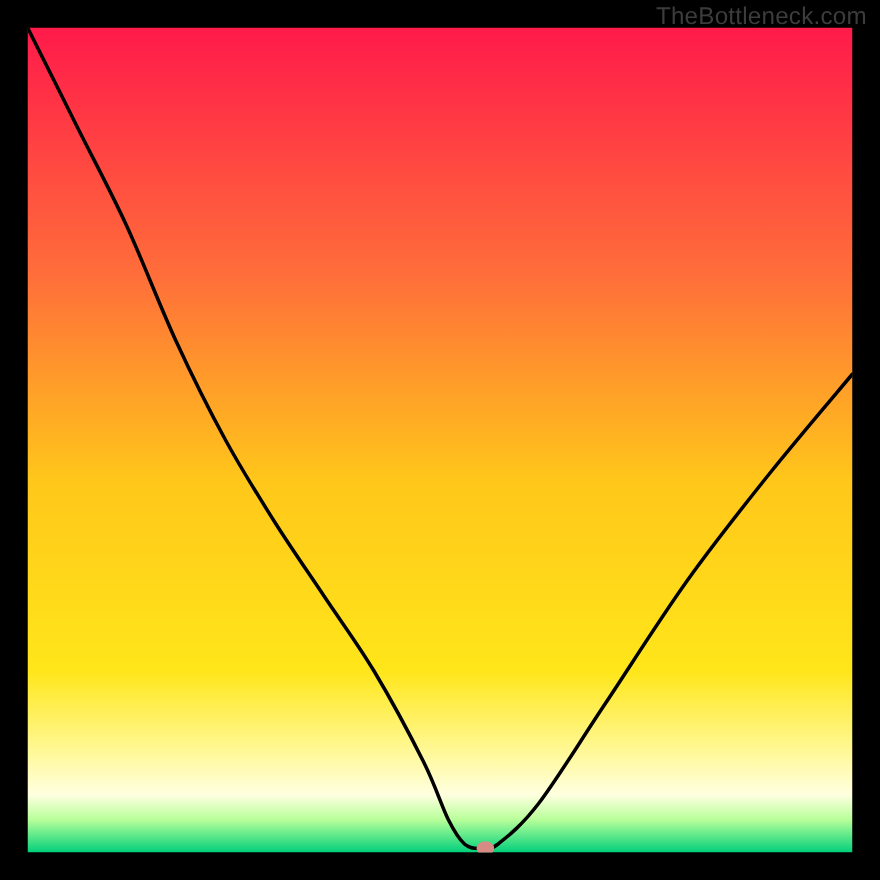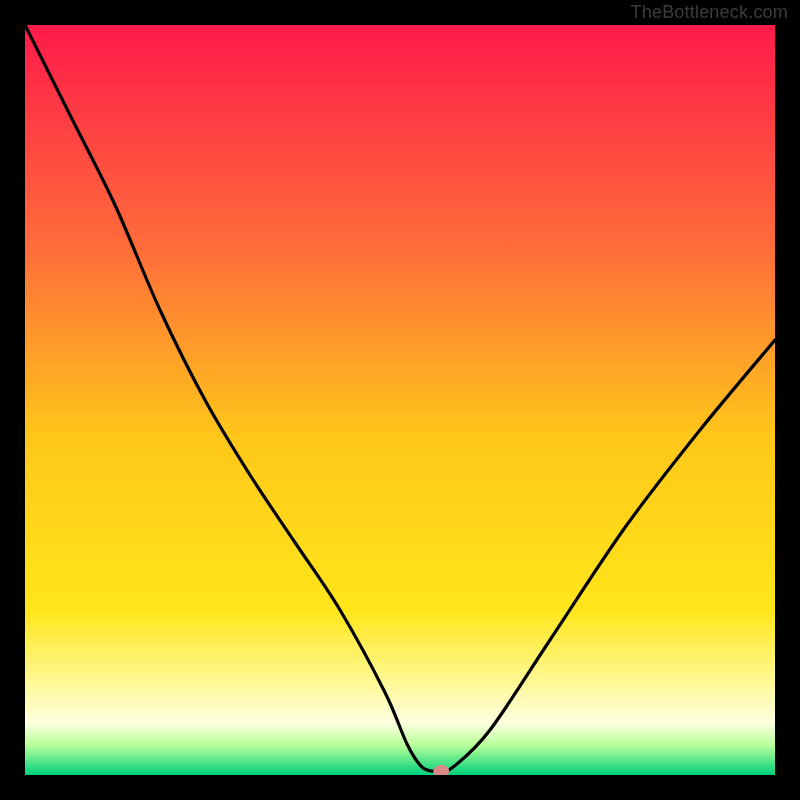--- a/index.html
+++ b/index.html
@@ -16,21 +16,21 @@
     top: 0;
     width: 800px;
     height: 800px;
     background: #000;
   }
   .watermark {
     position: absolute;
     top: 2px;
     right: 12px;
     font-family: Arial, Helvetica, sans-serif;
-    font-size: 18px;
+    font-size: 22px;
     font-weight: 500;
     color: rgba(70, 70, 70, 0.85);
     letter-spacing: 0.2px;
     z-index: 10;
     user-select: none;
   }
   .plot {
     position: absolute;
     left: 25px;
     top: 25px;

